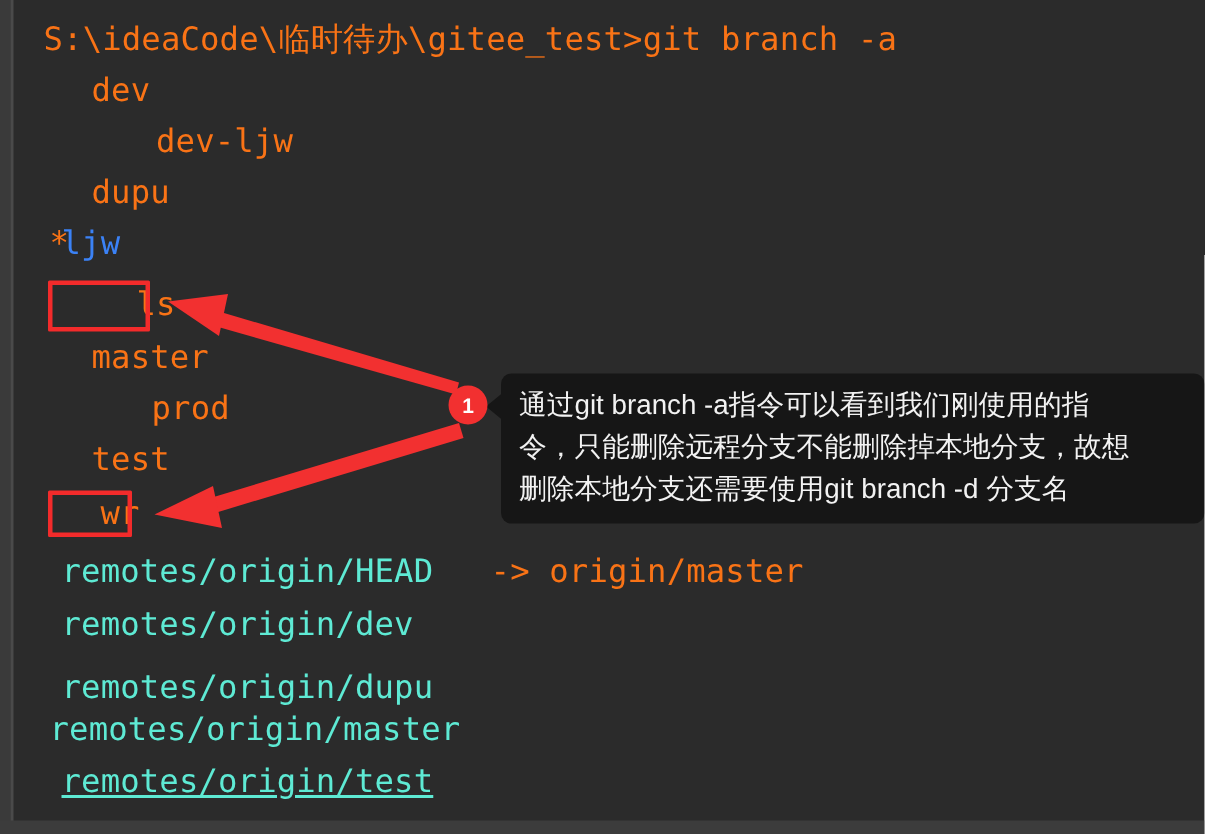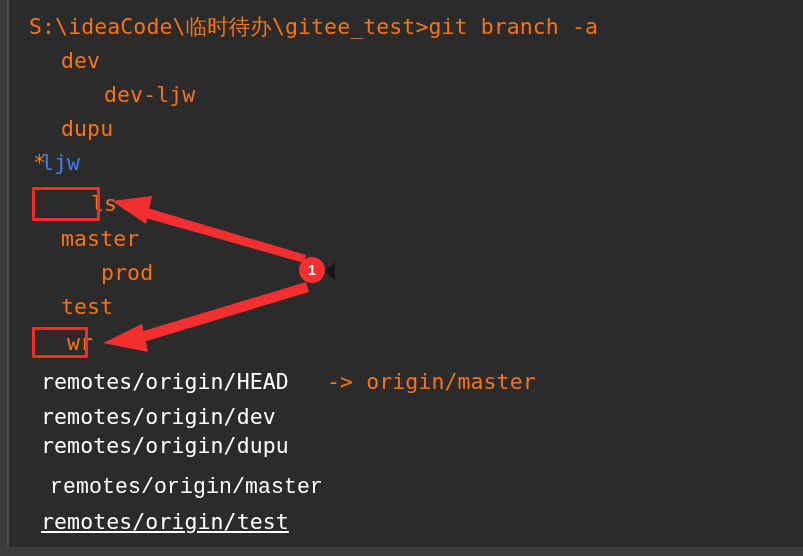--- a/index.html
+++ b/index.html
@@ -46,21 +46,21 @@
     left: 0;
     height: 34px;
     line-height: 34px;
     font-size: 21.5px;
     white-space: pre;
     color: #c8cdd4;
     letter-spacing: 0.1px;
   }
   .c-gray  { color: #f97316; padding-left: 20px; }
   .c-green { color: #3b82f6; }
-  .c-red   { color: #ffffff; }
+  .c-red   { color: #5eead4; }
 
   
   .hl-box {
     position: absolute;
     border: 3px solid #f32b2b;
     box-sizing: border-box;
     border-radius: 1px;
   }
 
   
@@ -158,22 +158,22 @@
     <div class="line c-gray" style="top:256px; left:44px;margin-left:28px;">prod</div>
 
     <div class="line c-gray" style="top:290px; left:32px;text-align:right;">test</div>
 
     <div class="line c-gray" style="top:326px; left:38px;">wr</div>
 
     <div class="line c-red" style="top:365px; left:32px;">remotes/origin/HEAD</div>
     <div class="line c-gray" style="top:365px; left:285px;"> -&gt; origin/master</div>
 
     <div class="line c-red" style="top:400px; left:32px;">remotes/origin/dev</div>
-    <div class="line c-red" style="top:429px; left:32px;">remotes/origin/dupu</div>
-    <div class="line c-red" style="top:470px; left:41px;font-family:Liberation Mono, monospace;">remotes/origin/master</div>
+    <div class="line c-red" style="top:442px; left:32px;">remotes/origin/dupu</div>
+    <div class="line c-red" style="top:470px; left:24px;">remotes/origin/master</div>
     <div class="line c-red" style="top:505px; left:32px;text-decoration:underline;">remotes/origin/test</div>
   </div>
 
   <div class="hl-box" style="left:32px; top:187px; width:68px; height:34px;"></div>
   <div class="hl-box" style="left:32px; top:327px; width:56px; height:31px;"></div>
 
   <svg id="annot-svg" viewBox="0 0 803 556">
 
     <g>
       <polygon points="304,263 135,215 137,205 306,255" fill="#f23030"></polygon>
@@ -182,16 +182,21 @@
 
     <g>
       <polygon points="306,282 127,336 130,346 309,292" fill="#f23030"></polygon>
       <polygon points="103,343 142,324 148,352" fill="#f23030"></polygon>
     </g>
   </svg>
 
   <div id="badge">1</div>
 
   <div id="tooltip-arrow"></div>
+  <div id="tooltip">
+    <div class="tt-line">通过git branch -a指令可以看到我们刚使用的指</div>
+    <div class="tt-line">令，只能删除远程分支不能删除掉本地分支，故想</div>
+    <div class="tt-line">删除本地分支还需要使用git branch -d 分支名</div>
+  </div>
 
 
   <div id="bottom-bar"></div>
 </div>
 
 </body></html>

